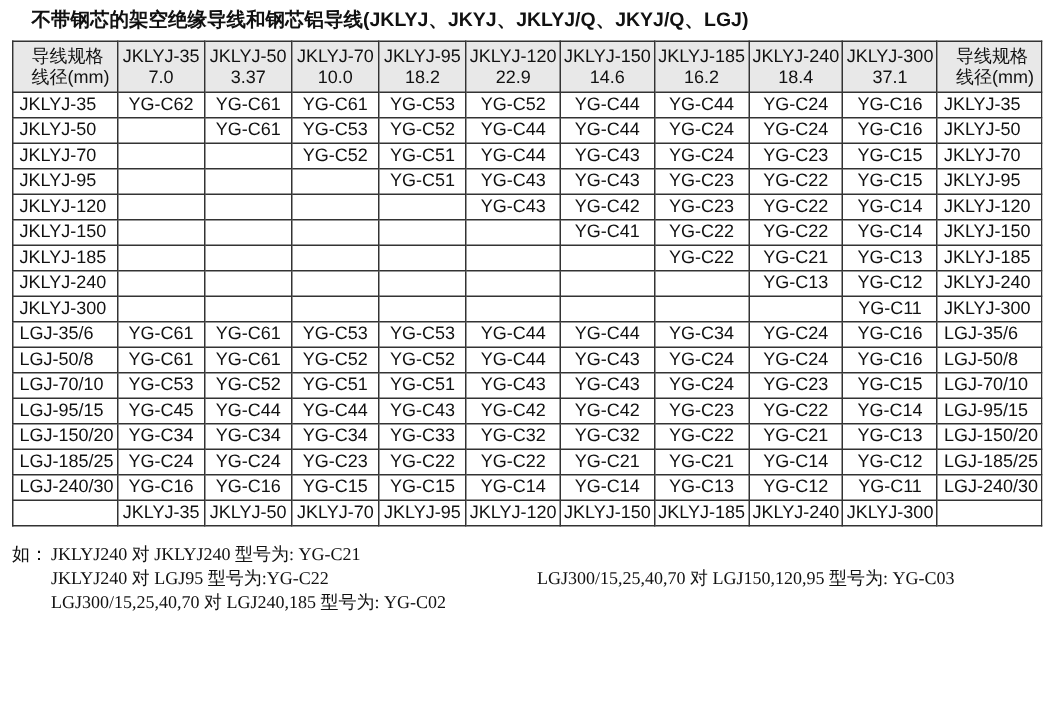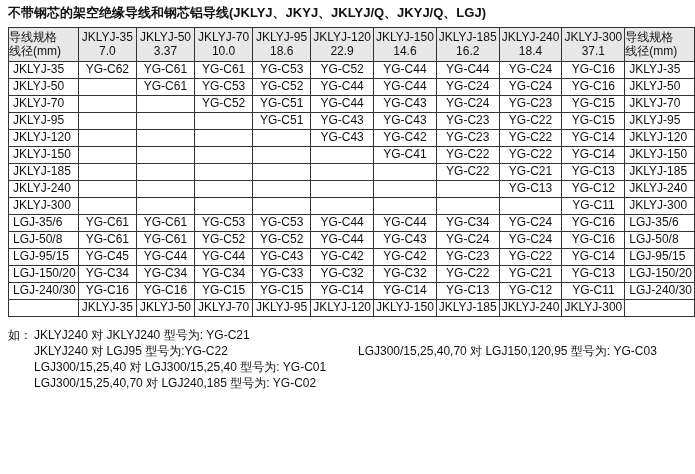--- a/index.html
+++ b/index.html
@@ -13,21 +13,21 @@
     width: 695px; height: 474px;
     background: #ffffff;
     color: var(--text-color);
     font-family: "Liberation Sans", "DejaVu Sans", sans-serif;
     overflow: hidden;
   }
   .page { padding: 3px 0 0 8px; }
   .title {
     font-size: 13px;
     font-weight: bold;
-    margin: 1px 0 5px 0;
+    margin: 1px 0 5px 13px;
     white-space: nowrap;
   }
   table.grid {
     border-collapse: collapse;
     table-layout: fixed;
   }
   table.grid td, table.grid th {
     border: 1px solid var(--border-color);
     height: 17px;
     padding: 0 2px;
@@ -38,37 +38,37 @@
     white-space: nowrap;
     overflow: hidden;
   }
   table.grid th.colhead {
     background: var(--header-bg);
     height: 34px;
   }
   table.grid th.corner {
     background: var(--header-bg);
     text-align: left;
-    padding-left: 0;
+    padding-left: 12px;
     height: 34px;
   }
   table.grid td.label {
     text-align: left;
     padding-left: 4px;
   }
   .notes {
     display: flex;
     margin: 10px 0 0 0;
     font-size: 12px;
     line-height: 16px;
   }
   .notes .prefix { width: 26px; flex: 0 0 auto; }
   .notes .ncol.left  { width: 324px; flex: 0 0 auto; }
   .notes .ncol.right { padding-top: 16px; }
-  .note-line { white-space: nowrap; }
+  .note-line { white-space: nowrap; font-family: Liberation Serif, serif; }
 </style>
 </head>
 <body>
 
 <div class="page">
 
   <div class="title">不带钢芯的架空绝缘导线和钢芯铝导线(JKLYJ、JKYJ、JKLYJ/Q、JKYJ/Q、LGJ)</div>
 
   <table class="grid" id="conductor-table">
       <colgroup>
@@ -83,21 +83,21 @@
         <col style="width: 61px;">
         <col style="width: 61px;">
         <col style="width: 66px;">
       </colgroup>
       <thead>
         <tr>
           <th class="corner"><span>导线规格</span><br><span>线径(mm)</span></th>
           <th class="colhead"><span>JKLYJ-35</span><br><span>7.0</span></th>
           <th class="colhead"><span>JKLYJ-50</span><br><span>3.37</span></th>
           <th class="colhead"><span>JKLYJ-70</span><br><span>10.0</span></th>
-          <th class="colhead"><span>JKLYJ-95</span><br><span>18.6</span></th>
+          <th class="colhead"><span>JKLYJ-95</span><br><span>18.2</span></th>
           <th class="colhead"><span>JKLYJ-120</span><br><span>22.9</span></th>
           <th class="colhead"><span>JKLYJ-150</span><br><span>14.6</span></th>
           <th class="colhead"><span>JKLYJ-185</span><br><span>16.2</span></th>
           <th class="colhead"><span>JKLYJ-240</span><br><span>18.4</span></th>
           <th class="colhead"><span>JKLYJ-300</span><br><span>37.1</span></th>
           <th class="corner"><span>导线规格</span><br><span>线径(mm)</span></th>
         </tr>
       </thead>
       <tbody>
         <tr>
@@ -235,20 +235,33 @@
           <td>YG-C61</td>
           <td>YG-C61</td>
           <td>YG-C52</td>
           <td>YG-C52</td>
           <td>YG-C44</td>
           <td>YG-C43</td>
           <td>YG-C24</td>
           <td>YG-C24</td>
           <td>YG-C16</td>
           <td class="label">LGJ-50/8</td>
+        </tr>
+        <tr>
+          <td class="label">LGJ-70/10</td>
+          <td>YG-C53</td>
+          <td>YG-C52</td>
+          <td>YG-C51</td>
+          <td>YG-C51</td>
+          <td>YG-C43</td>
+          <td>YG-C43</td>
+          <td>YG-C24</td>
+          <td>YG-C23</td>
+          <td>YG-C15</td>
+          <td class="label">LGJ-70/10</td>
         </tr>
         <tr>
           <td class="label">LGJ-95/15</td>
           <td>YG-C45</td>
           <td>YG-C44</td>
           <td>YG-C44</td>
           <td>YG-C43</td>
           <td>YG-C42</td>
           <td>YG-C42</td>
           <td>YG-C23</td>
@@ -261,20 +274,33 @@
           <td>YG-C34</td>
           <td>YG-C34</td>
           <td>YG-C34</td>
           <td>YG-C33</td>
           <td>YG-C32</td>
           <td>YG-C32</td>
           <td>YG-C22</td>
           <td>YG-C21</td>
           <td>YG-C13</td>
           <td class="label">LGJ-150/20</td>
+        </tr>
+        <tr>
+          <td class="label">LGJ-185/25</td>
+          <td>YG-C24</td>
+          <td>YG-C24</td>
+          <td>YG-C23</td>
+          <td>YG-C22</td>
+          <td>YG-C22</td>
+          <td>YG-C21</td>
+          <td>YG-C21</td>
+          <td>YG-C14</td>
+          <td>YG-C12</td>
+          <td class="label">LGJ-185/25</td>
         </tr>
         <tr>
           <td class="label">LGJ-240/30</td>
           <td>YG-C16</td>
           <td>YG-C16</td>
           <td>YG-C15</td>
           <td>YG-C15</td>
           <td>YG-C14</td>
           <td>YG-C14</td>
           <td>YG-C13</td>
@@ -296,21 +322,20 @@
           <td class="label"></td>
         </tr>
       </tbody>
     </table>
 
   <div class="notes">
     <span class="prefix">如：</span>
     <div class="ncol left">
       <div class="note-line">JKLYJ240 对 JKLYJ240 型号为: YG-C21</div>
       <div class="note-line">JKLYJ240 对 LGJ95 型号为:YG-C22</div>
-      <div class="note-line">LGJ300/15,25,40 对 LGJ300/15,25,40 型号为: YG-C01</div>
       <div class="note-line">LGJ300/15,25,40,70 对 LGJ240,185 型号为: YG-C02</div>
     </div>
     <div class="ncol right">
       <div class="note-line">LGJ300/15,25,40,70 对 LGJ150,120,95 型号为: YG-C03</div>
     </div>
   </div>
 
 </div>
 
 </body></html>

